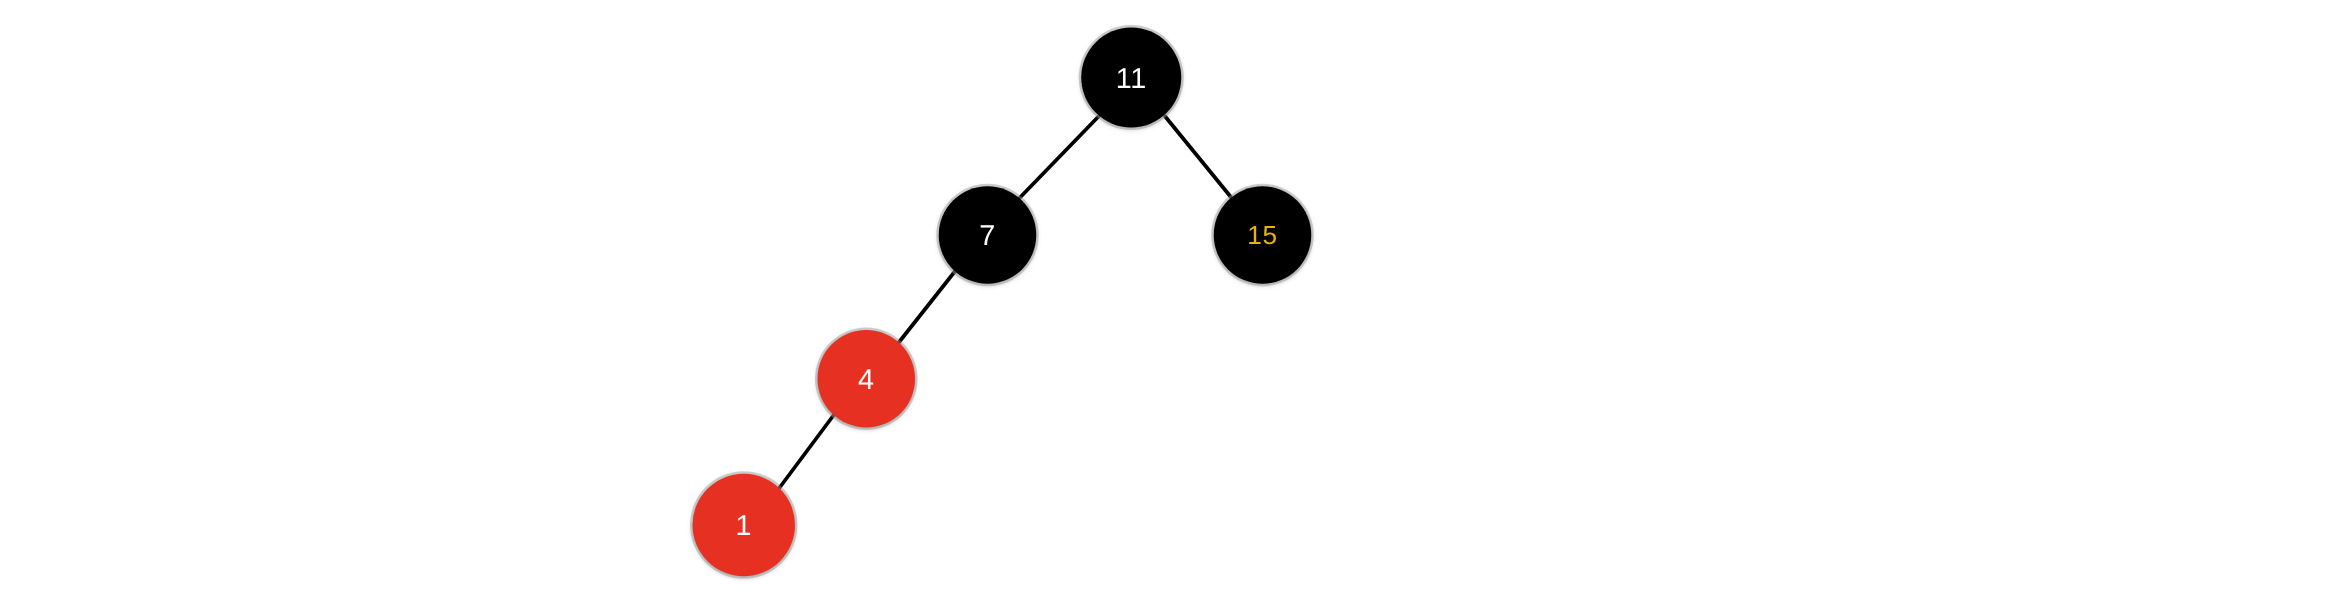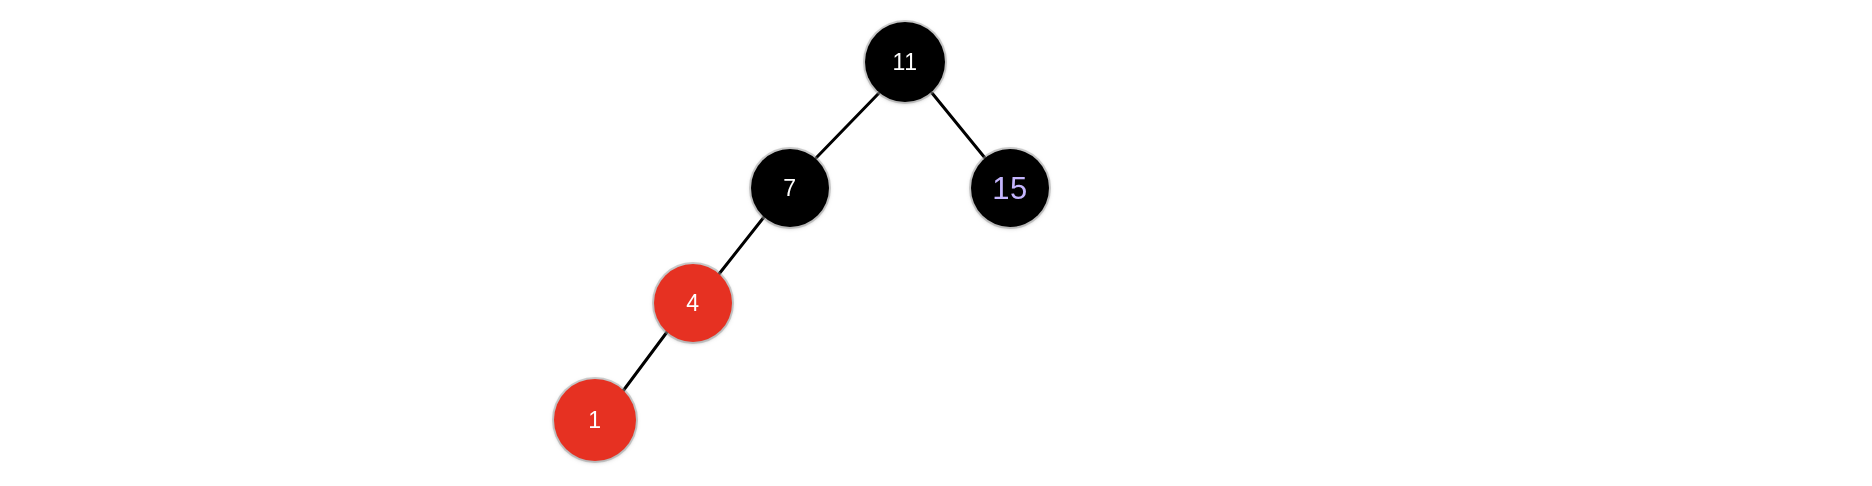--- a/index.html
+++ b/index.html
@@ -61,21 +61,21 @@
   </svg>
 
   <div id="nodes-group">
       <div class="tree-node" style="left: 865px; top: 22px; width: 80px; height: 80px; background: rgb(0, 0, 0);">
         <span class="node-label" style="color: rgb(255, 255, 255); font-size: 23px;">11</span>
       </div>
       <div class="tree-node" style="left: 751px; top: 149px; width: 78px; height: 78px; background: rgb(0, 0, 0);">
         <span class="node-label" style="color: rgb(255, 255, 255); font-size: 23px;">7</span>
       </div>
       <div class="tree-node" style="left: 971px; top: 149px; width: 78px; height: 78px; background: rgb(0, 0, 0);">
-        <span class="node-label" style="color: #c4b5fd; font-size: 31px;">15</span>
+        <span class="node-label" style="color: #eab308; font-size: 21px;">15</span>
       </div>
       <div class="tree-node" style="left: 654px; top: 264px; width: 78px; height: 78px; background: rgb(230, 49, 34);">
         <span class="node-label" style="color: rgb(255, 255, 255); font-size: 23px;">4</span>
       </div>
       <div class="tree-node" style="left: 554px; top: 379px; width: 82px; height: 82px; background: rgb(230, 49, 34);">
         <span class="node-label" style="color: rgb(255, 255, 255); font-size: 23px;">1</span>
       </div>
     </div>
 
 </div>

